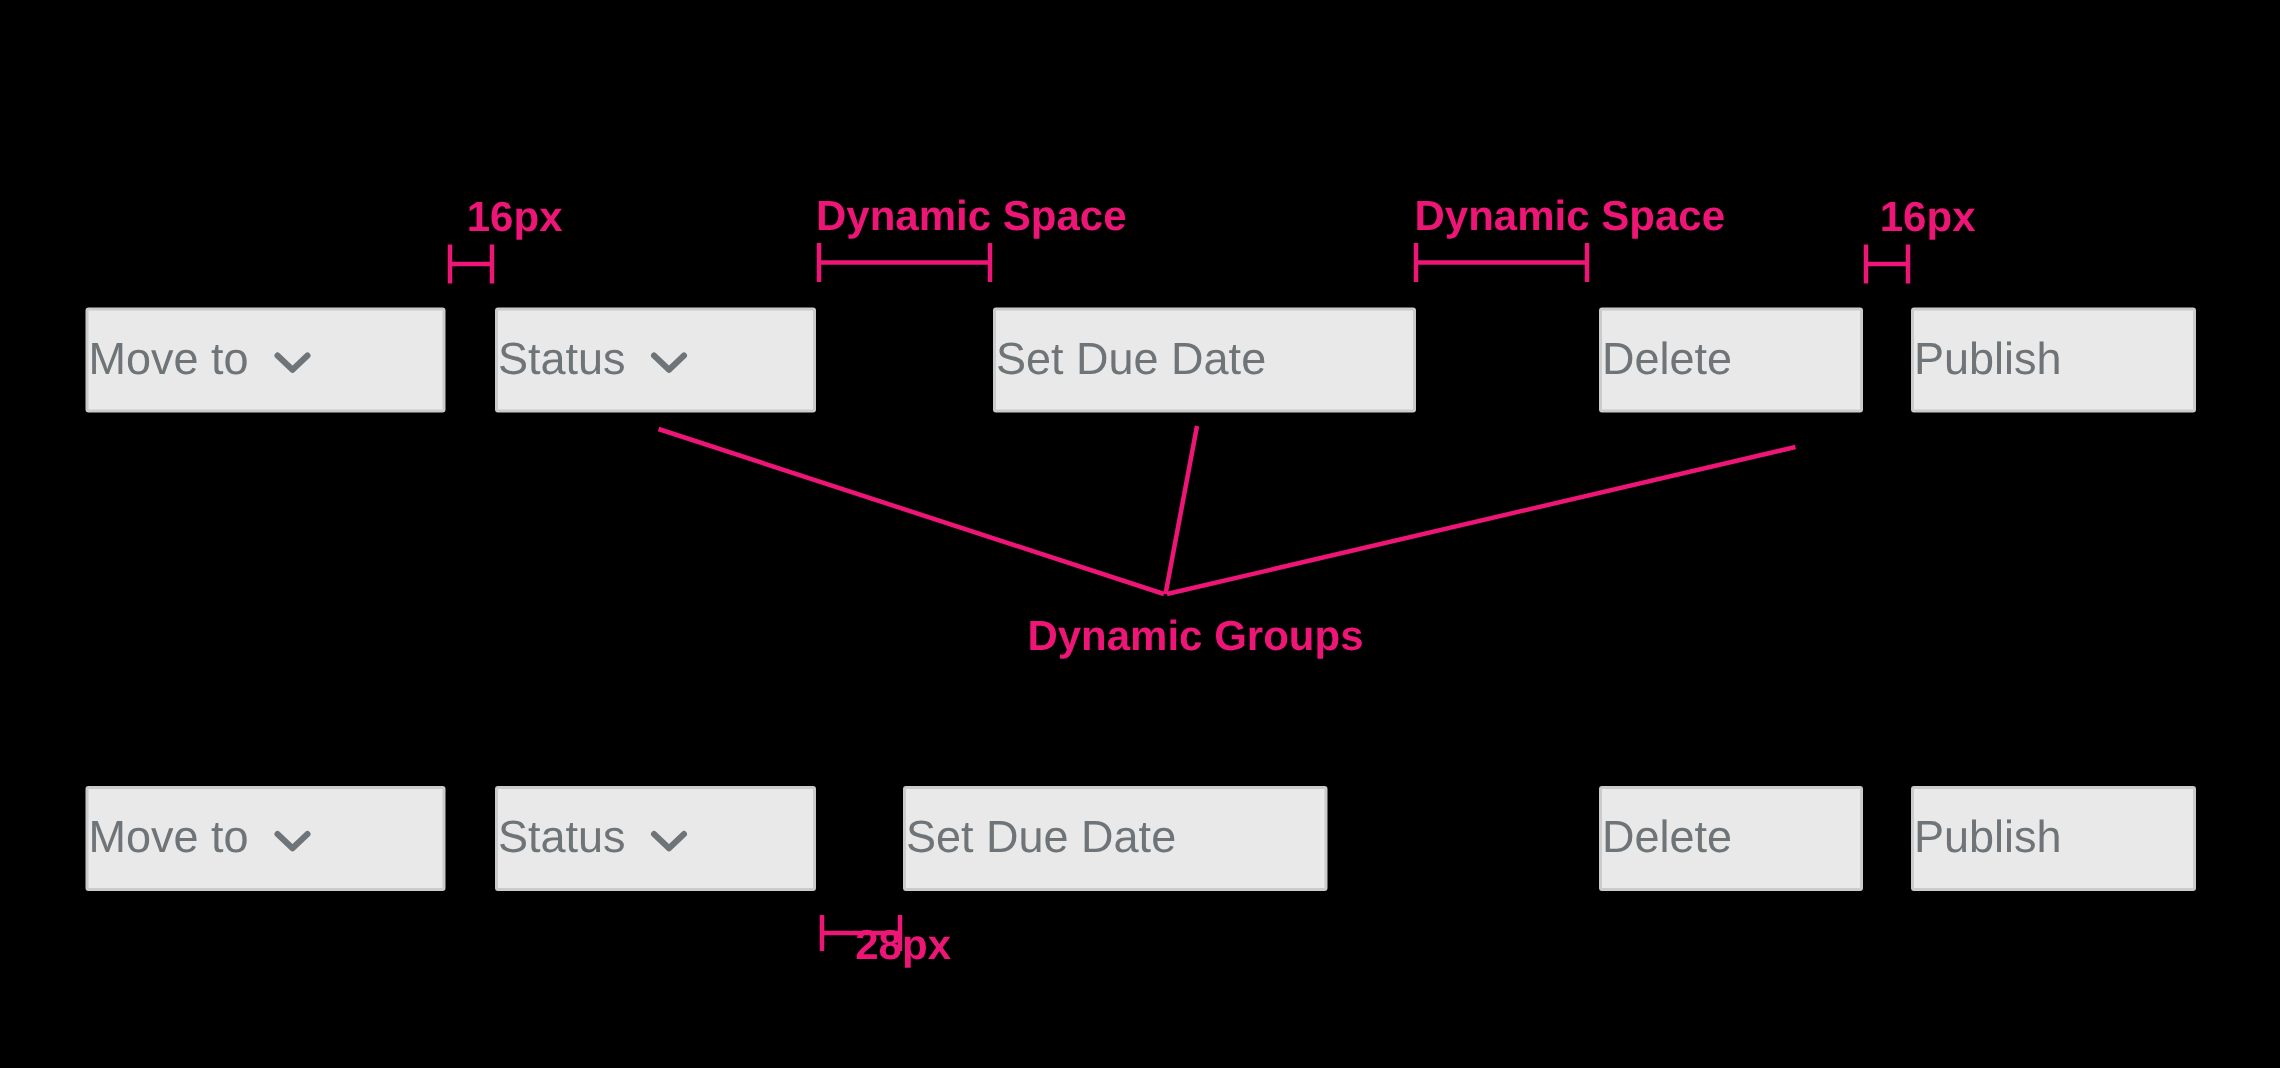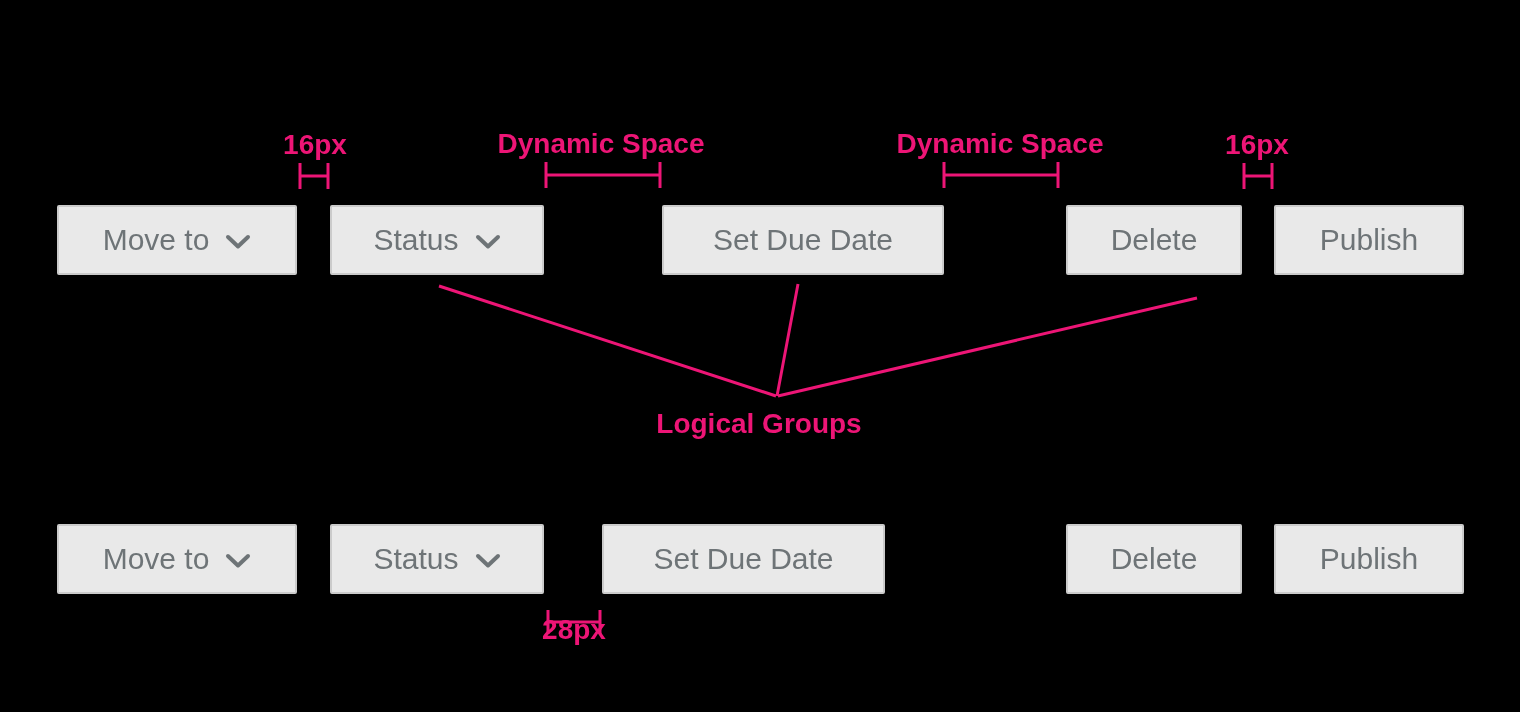--- a/index.html
+++ b/index.html
@@ -19,37 +19,37 @@
     position: absolute;
     height: 70px;
     box-sizing: border-box;
     background: var(--button-bg, #E9E9E9);
     border: 2px solid var(--button-border, #CBCBCB);
     border-radius: 2px;
     color: var(--button-text, #6E7477);
     font-size: 30px;
     display: flex;
     align-items: center;
-    justify-content: center;
+    justify-content: flex-start;
     gap: 16px;
     cursor: default;
   }
   .btn .chev {
     display: inline-flex;
     margin-top: 4px;
   }
   .btn .chev svg {
     stroke: var(--button-text, #6E7477);
   }
   .ann-label {
     position: absolute;
     color: var(--accent-pink, #ED1576);
     font-size: 28px;
     font-weight: 600;
-    text-align: center;
+    text-align: right;
     line-height: 1;
     white-space: nowrap;
   }
   .overlay {
     position: absolute;
     left: 0;
     top: 0;
     width: 1520px;
     height: 712px;
     pointer-events: none;
@@ -91,21 +91,21 @@
       <span>Set Due Date</span>
     </div>
     <div class="btn" style="left:1066px; top:205px; width:176px;">
       <span>Delete</span>
     </div>
     <div class="btn" style="left:1274px; top:205px; width:190px;">
       <span>Publish</span>
     </div>
   </div>
 
-  <div class="ann-label" style="left:609px; top:410px; width:300px;">Logical Groups</div>
+  <div class="ann-label" style="left:609px; top:410px; width:300px;">Dynamic Groups</div>
 
   <div>
     <div class="btn" style="left:57px; top:524px; width:240px;">
       <span>Move to</span>
       <span class="chev">
         <svg width="26" height="16" viewBox="0 0 26 16" fill="none">
           <polyline points="3,3 13,12.5 23,3" stroke-width="4" stroke-linecap="round" stroke-linejoin="round"></polyline>
         </svg>
       </span>
     </div>

